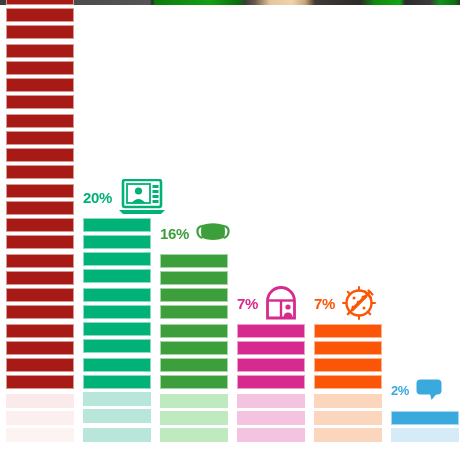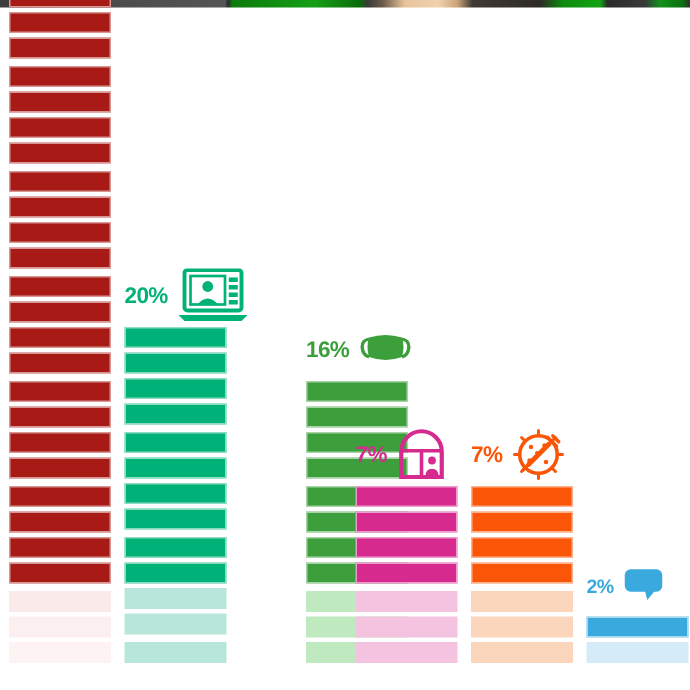--- a/index.html
+++ b/index.html
@@ -117,21 +117,21 @@
       <div class="seg solid" style="top: 283px; background: rgb(0, 178, 119); border: 1px solid rgba(255, 255, 255, 0.55);"></div>
       <div class="seg solid" style="top: 300px; background: rgb(0, 178, 119); border: 1px solid rgba(255, 255, 255, 0.55);"></div>
       <div class="seg solid" style="top: 317px; background: rgb(0, 178, 119); border: 1px solid rgba(255, 255, 255, 0.55);"></div>
       <div class="seg solid" style="top: 334px; background: rgb(0, 178, 119); border: 1px solid rgba(255, 255, 255, 0.55);"></div>
       <div class="seg solid" style="top: 353px; background: rgb(0, 178, 119); border: 1px solid rgba(255, 255, 255, 0.55);"></div>
       <div class="seg solid" style="top: 370px; background: rgb(0, 178, 119); border: 1px solid rgba(255, 255, 255, 0.55);"></div>
       <div class="seg light" style="top: 387px; background: rgb(184, 230, 219);"></div>
       <div class="seg light" style="top: 404px; background: rgb(184, 230, 219);"></div>
       <div class="seg light" style="top: 423px; background: rgb(184, 230, 219);"></div>
     </div>
-    <div class="column" style="left: 160px; top: 0px; height: 455px; margin-left: 44px;">
+    <div class="column" style="left: 160px; top: 0px; height: 455px;">
       <div class="col-head" style="top: 211px;">
         <span class="pct" style="color: rgb(60, 159, 60); font-size: 15px;">16%</span>
         <span class="icon-wrap">
           <svg width="34" height="24" viewBox="0 0 34 24">
             <path d="M6 4 q11-3.5 22 0 q2 6 0 13 q-11 4-22 0 q-2-7 0-13 z" fill="#3c9f3c"></path>
             <path d="M6 5 q-5 1-4.5 6 q0.4 4.5 4.5 6" fill="none" stroke="#3c9f3c" stroke-width="2.2"></path>
             <path d="M28 5 q5 1 4.5 6 q-0.4 4.5-4.5 6" fill="none" stroke="#3c9f3c" stroke-width="2.2"></path>
           </svg>
         </span>
       </div>

